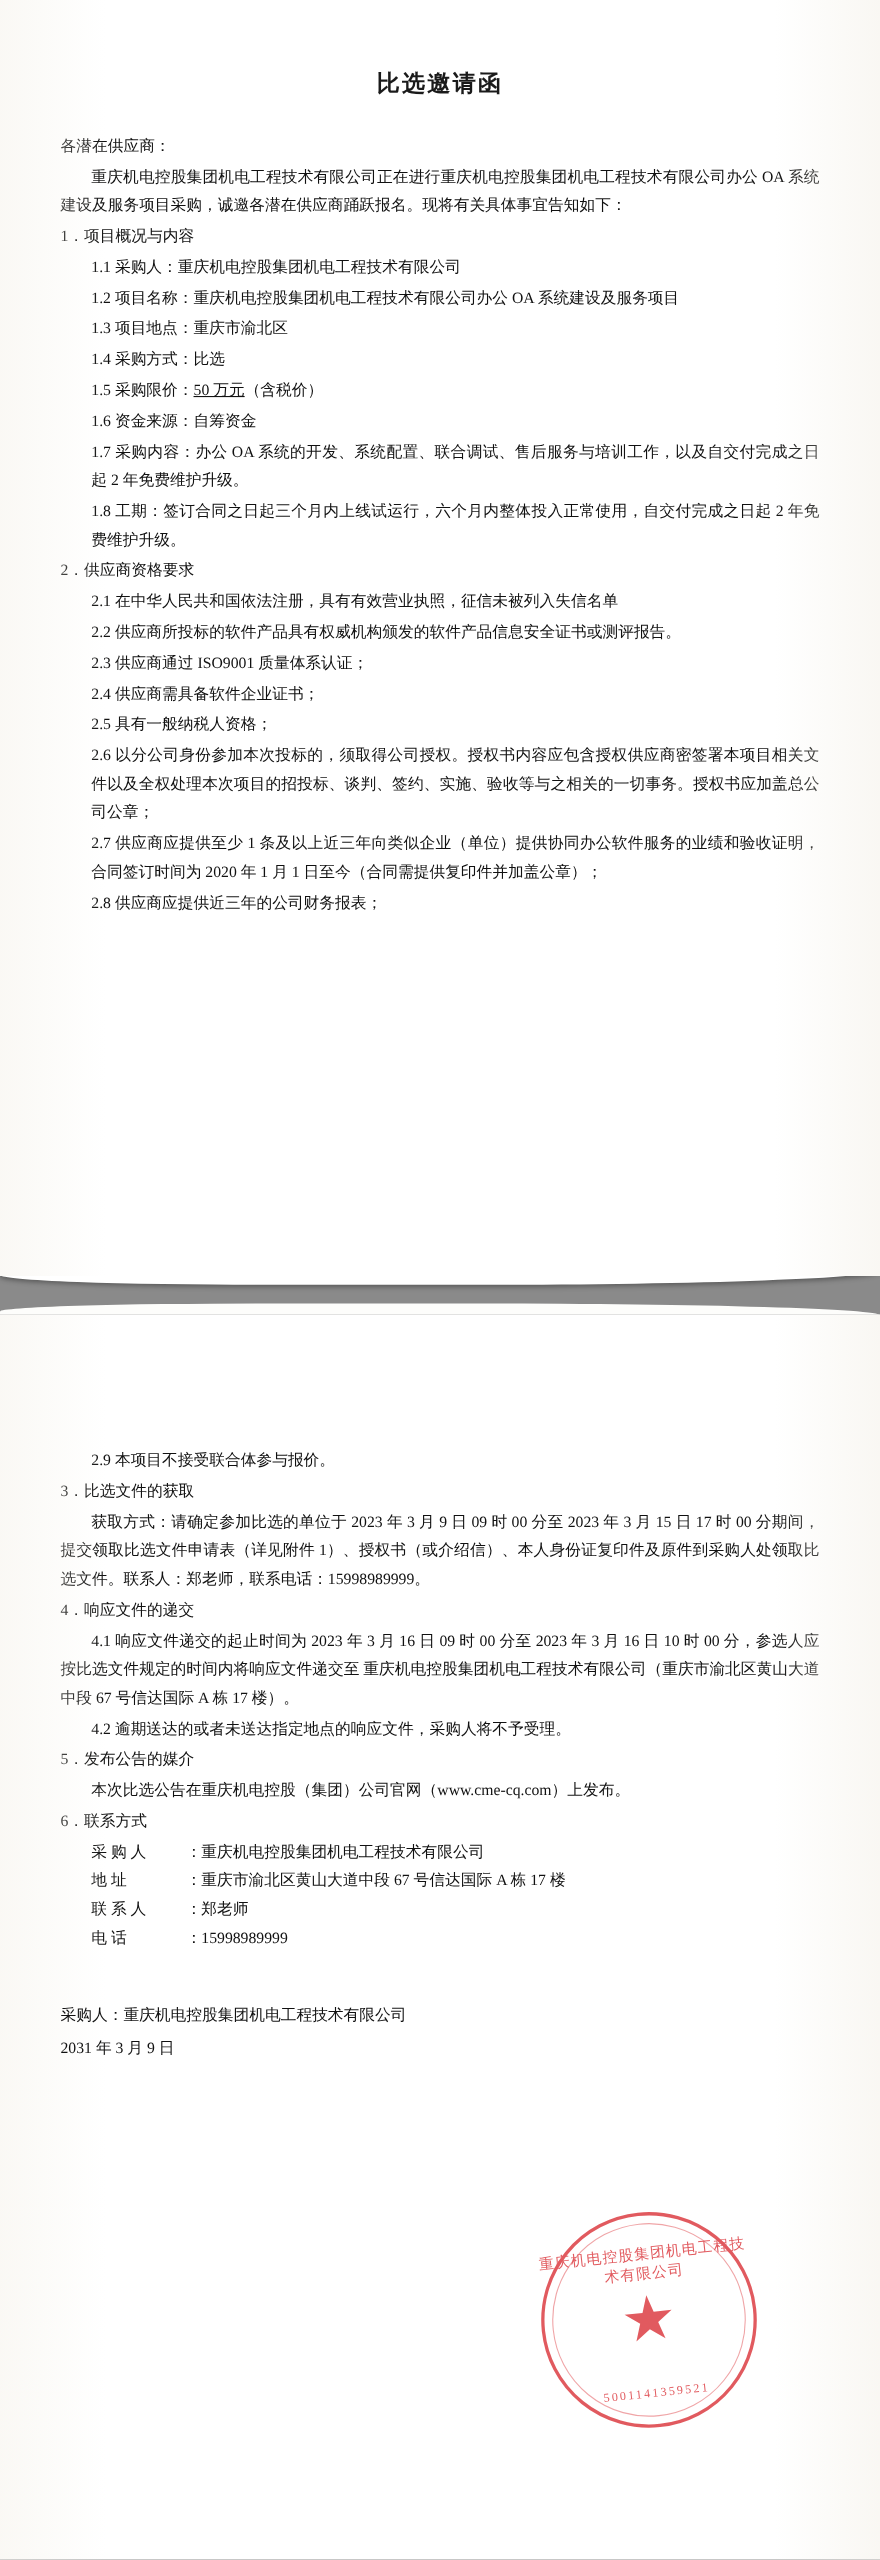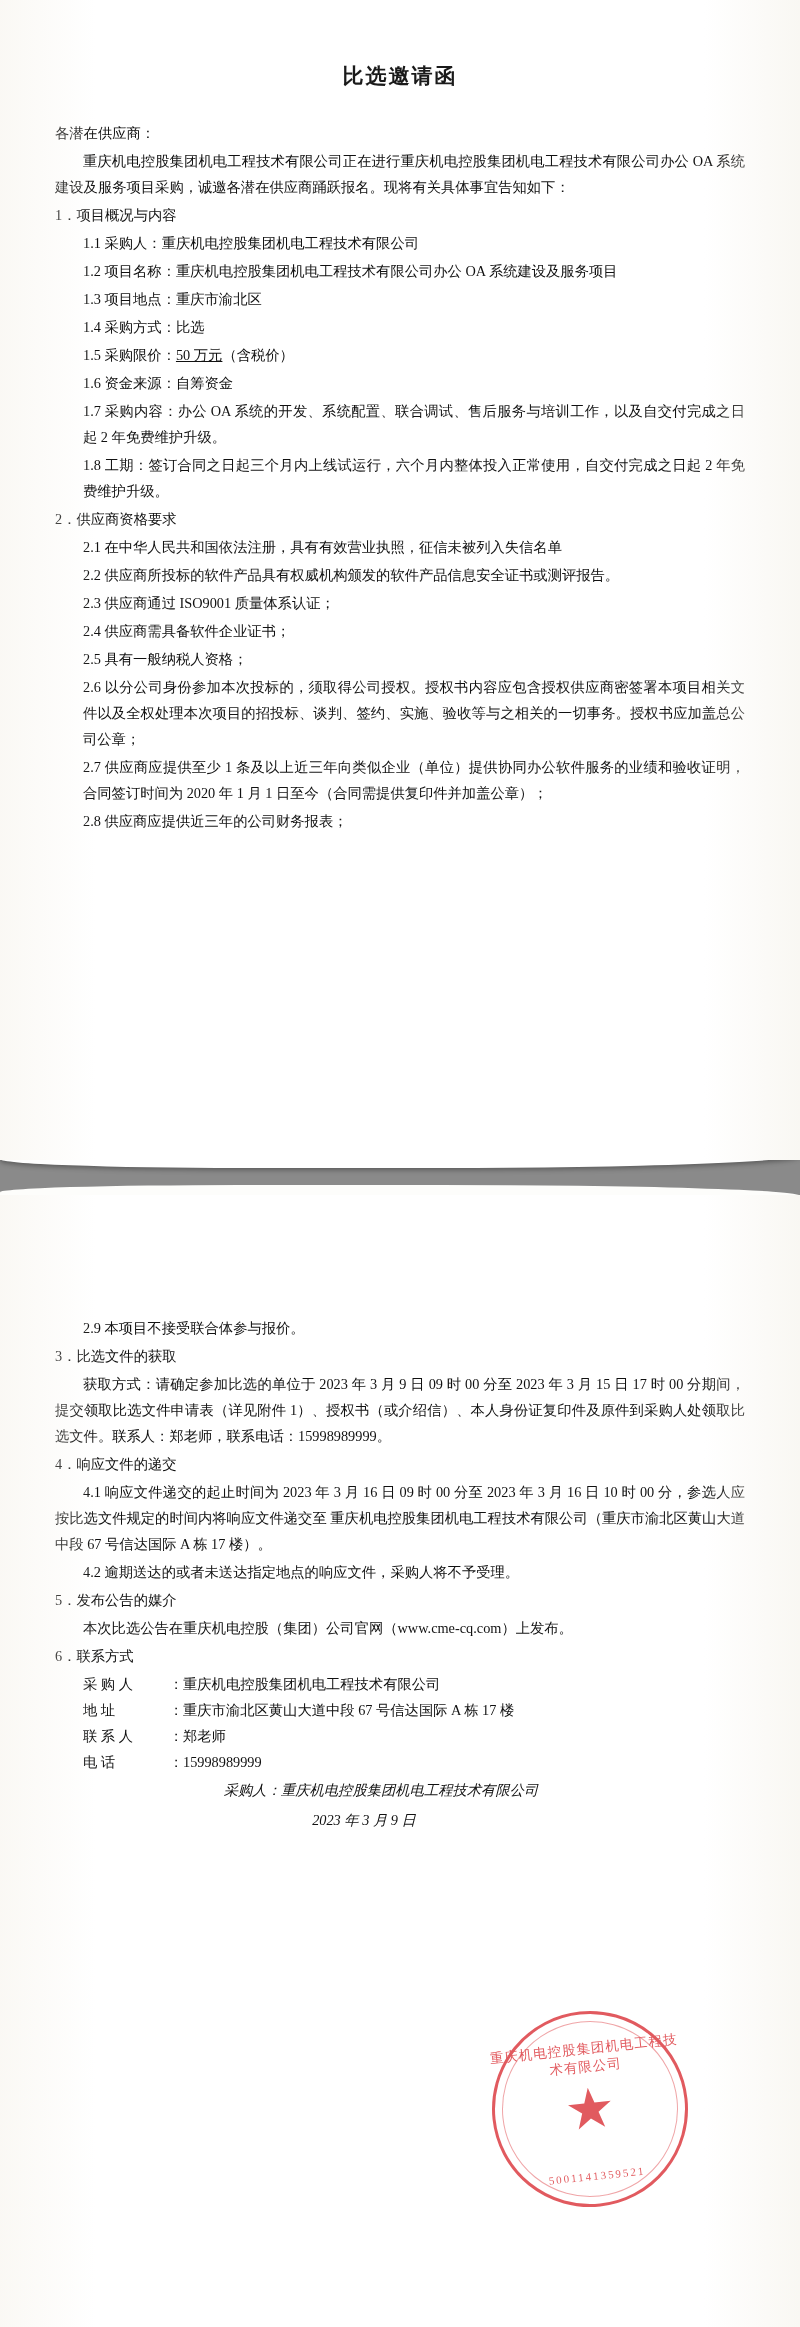--- a/index.html
+++ b/index.html
@@ -100,25 +100,25 @@
     flex: 0 0 86px;
     display: flex;
     justify-content: space-between;
     letter-spacing: 0;
   }
   .contact-colon { width: 14px; flex: 0 0 14px; text-align: center; }
   .contact-value { flex: 1; }
 
   
   .sign-block {
-    text-align: center;
+    margin-top: 42px;
+    text-align: left;
     padding-right: 38px;
     position: relative;
     z-index: 3;
-    font-style: italic;
   }
   .sign-line {
     font-size: 14.3px;
     line-height: 30px;
     color: #111;
   }
   .sign-date { padding-right: 34px; }
 
   
   .seal {
@@ -240,16 +240,16 @@
 
   <div class="seal">
     <div class="seal-inner"></div>
     <div class="seal-star">★</div>
     <div class="seal-arc">重庆机电控股集团机电工程技术有限公司</div>
     <div class="seal-bottom-text">5001141359521</div>
   </div>
 
   <div class="sign-block">
     <div class="sign-line"><span>采购人：</span><span>重庆机电控股集团机电工程技术有限公司</span></div>
-    <div class="sign-line sign-date">2023 年 3 月 9 日</div>
+    <div class="sign-line sign-date">2031 年 3 月 9 日</div>
   </div>
 
 </div>
 
 </body></html>

